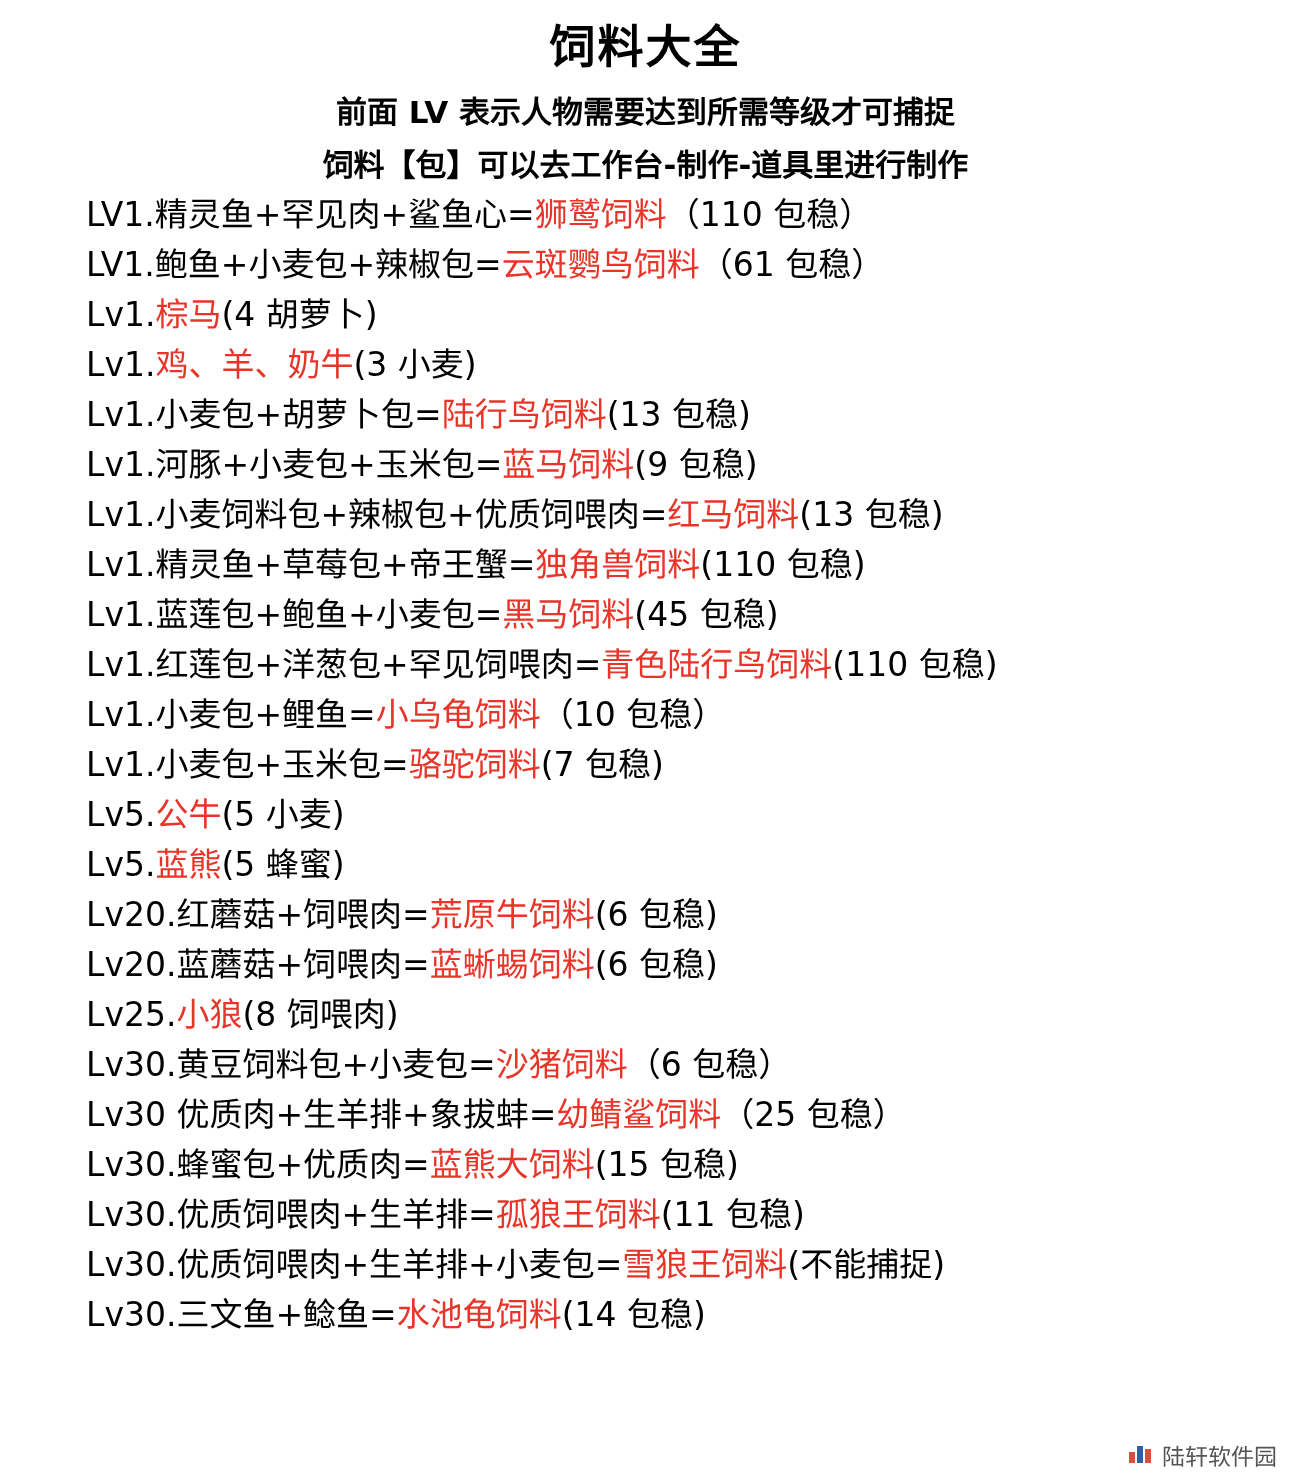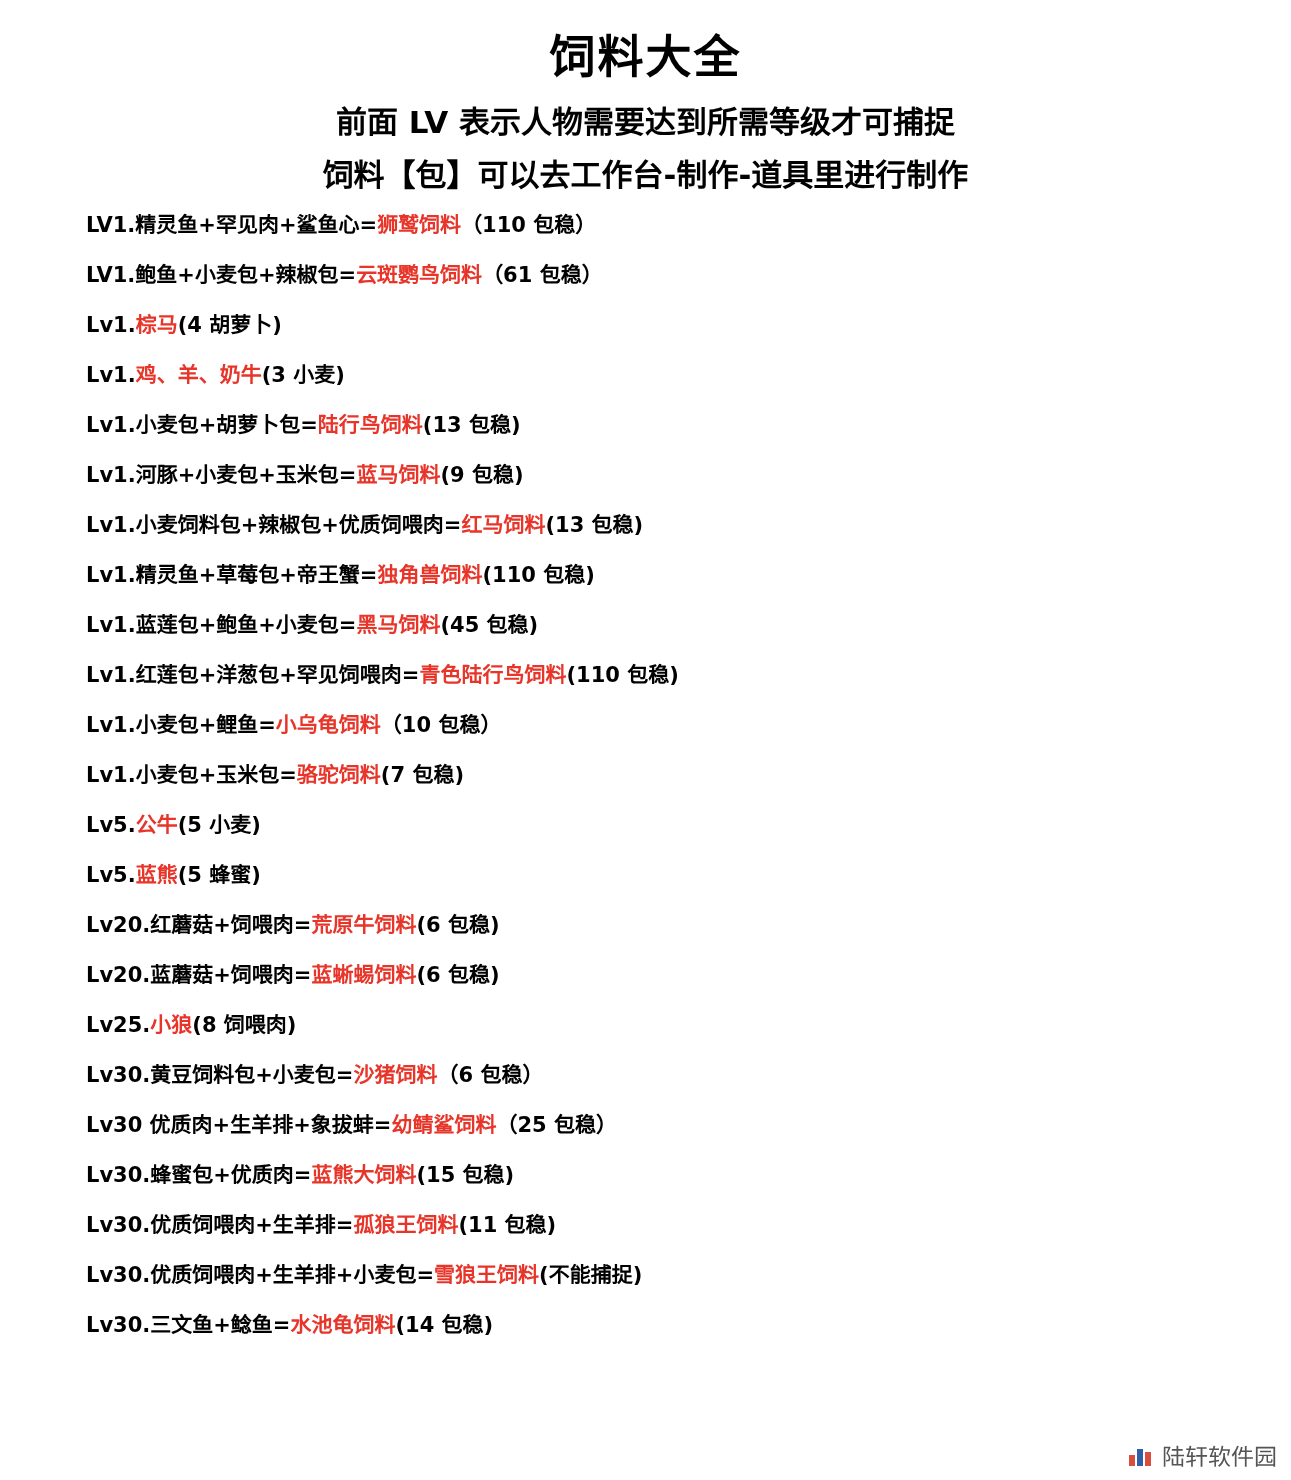--- a/index.html
+++ b/index.html
@@ -13,21 +13,21 @@
     height: 1480px;
     font-family: "DejaVu Sans", "Liberation Sans", sans-serif;
     color: #111111;
     position: relative;
     overflow: hidden;
   }
   .page {
     width: 1291px;
     height: 1480px;
     box-sizing: border-box;
-    padding: 14px 0 0 0;
+    padding: 4px 0 0 0;
     position: relative;
   }
   .title {
     text-align: center;
     font-size: 46px;
     font-weight: bold;
     letter-spacing: 2px;
     margin: 6px 0 14px 0;
     color: #000000;
   }
@@ -41,35 +41,34 @@
   }
   .subtitle.second {
     margin-bottom: 8px;
   }
   .list {
     margin: 0;
     padding: 0 0 0 86px;
     list-style: none;
   }
   .row {
-    font-size: 21px;
-    font-weight: bold;
+    font-size: 33px;
+    font-weight: normal;
     line-height: 50px;
     white-space: nowrap;
     color: #000000;
   }
   .row .hl {
     color: #e8352a;
   }
   .watermark {
     position: absolute;
     right: 14px;
     bottom: 8px;
     display: flex;
-    align-items: center;
     gap: 8px;
     margin-top: 10px;
   }
   .watermark .wm-icon {
     display: inline-block;
     width: 28px;
     height: 28px;
     position: relative;
   }
   .watermark .wm-text {

